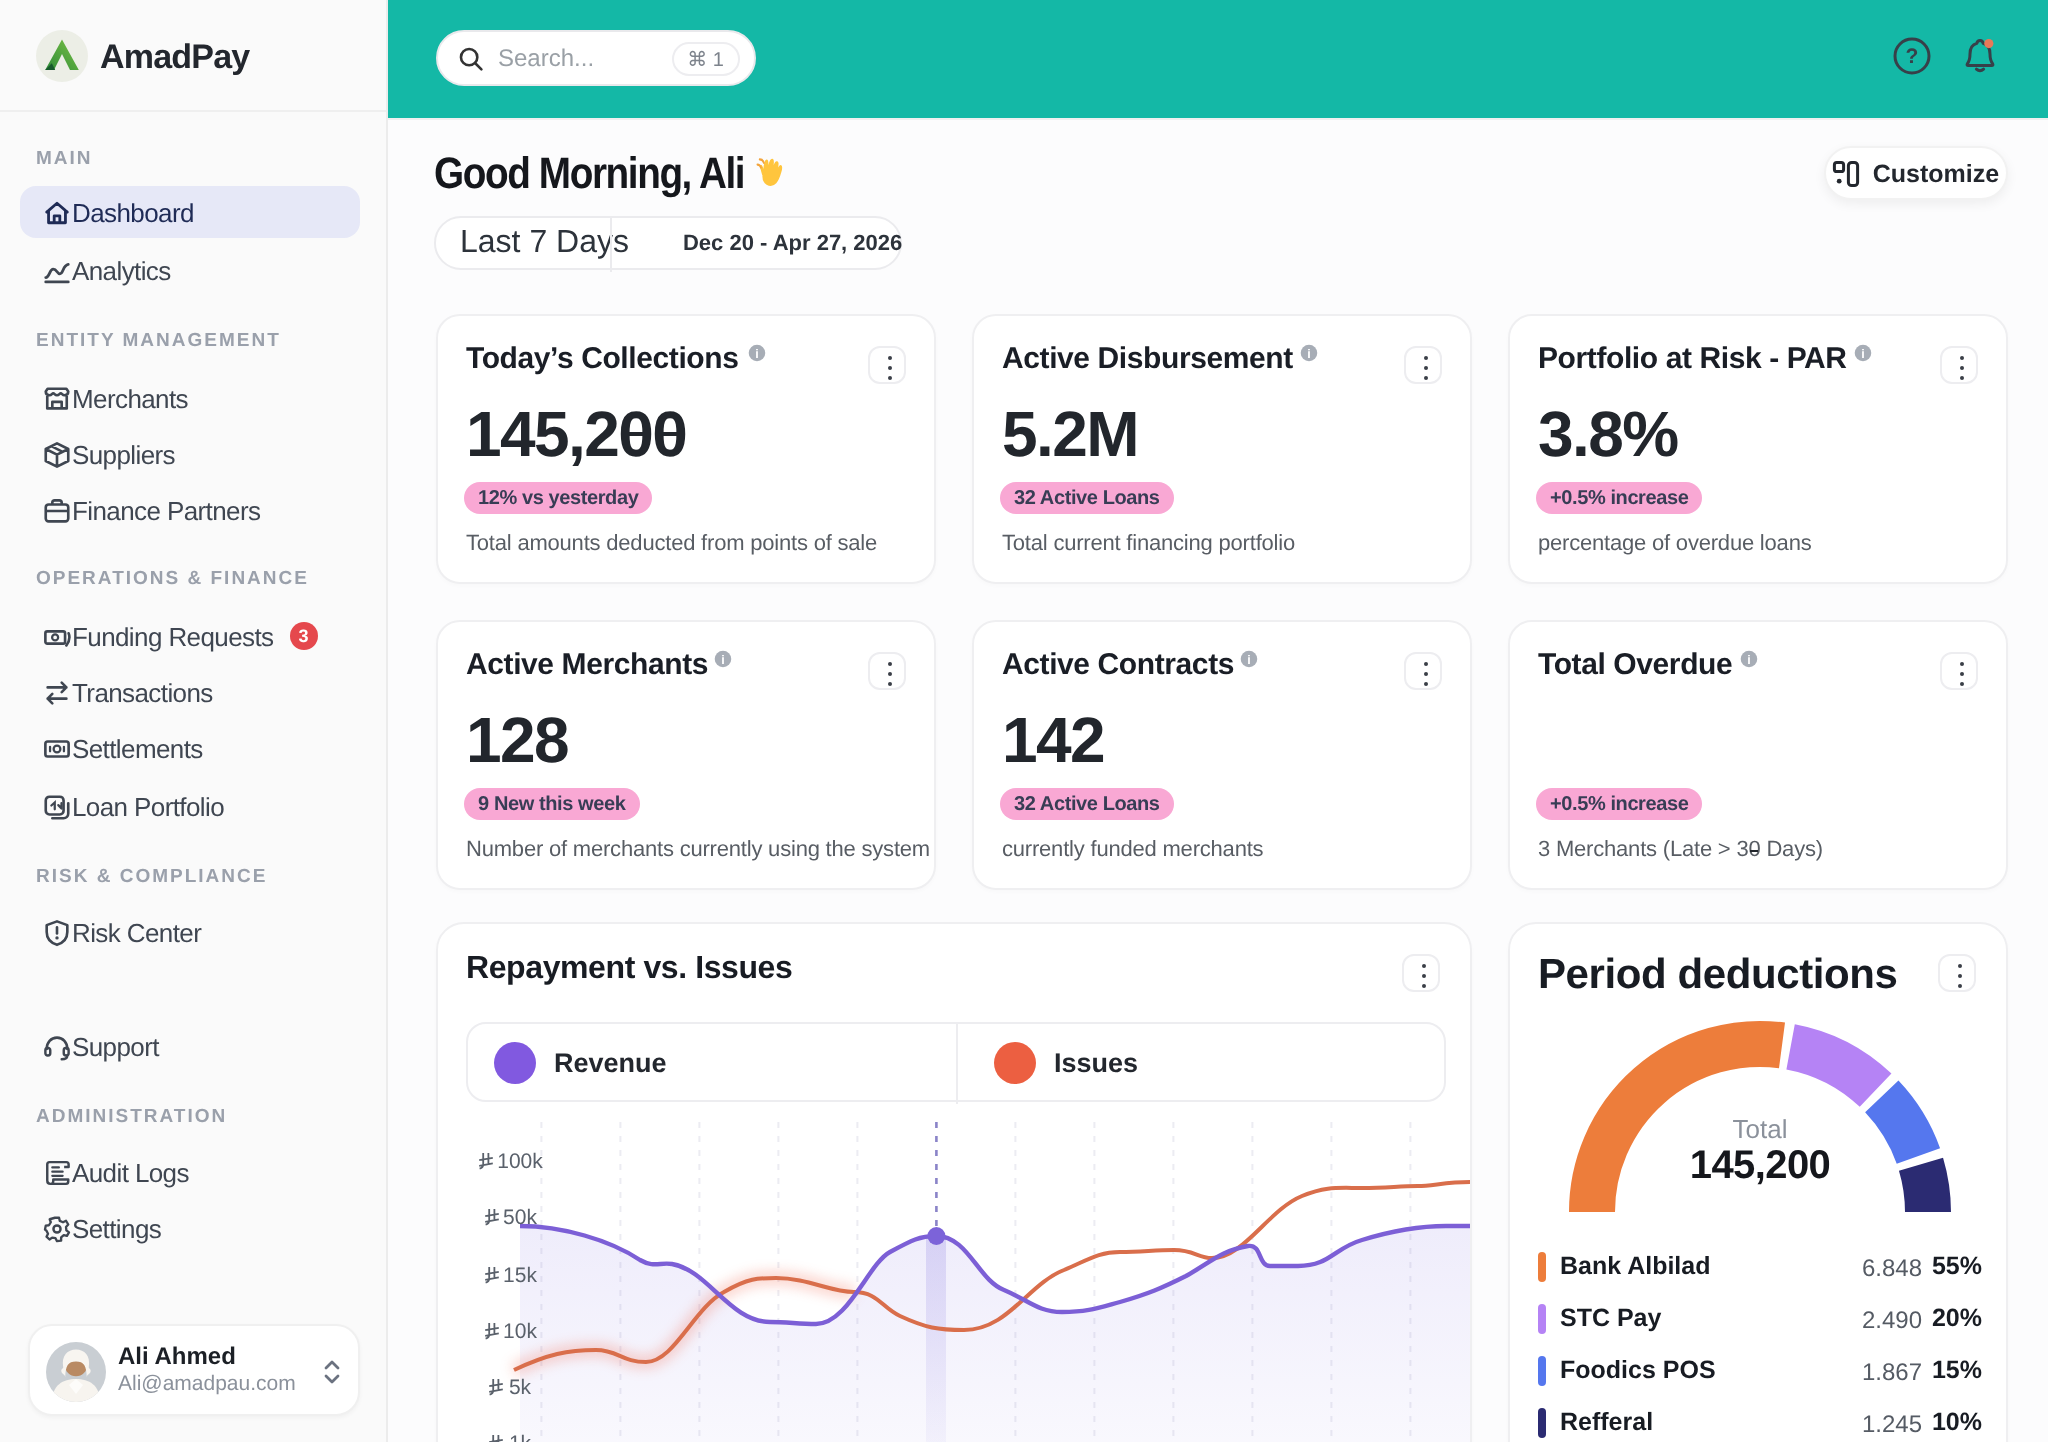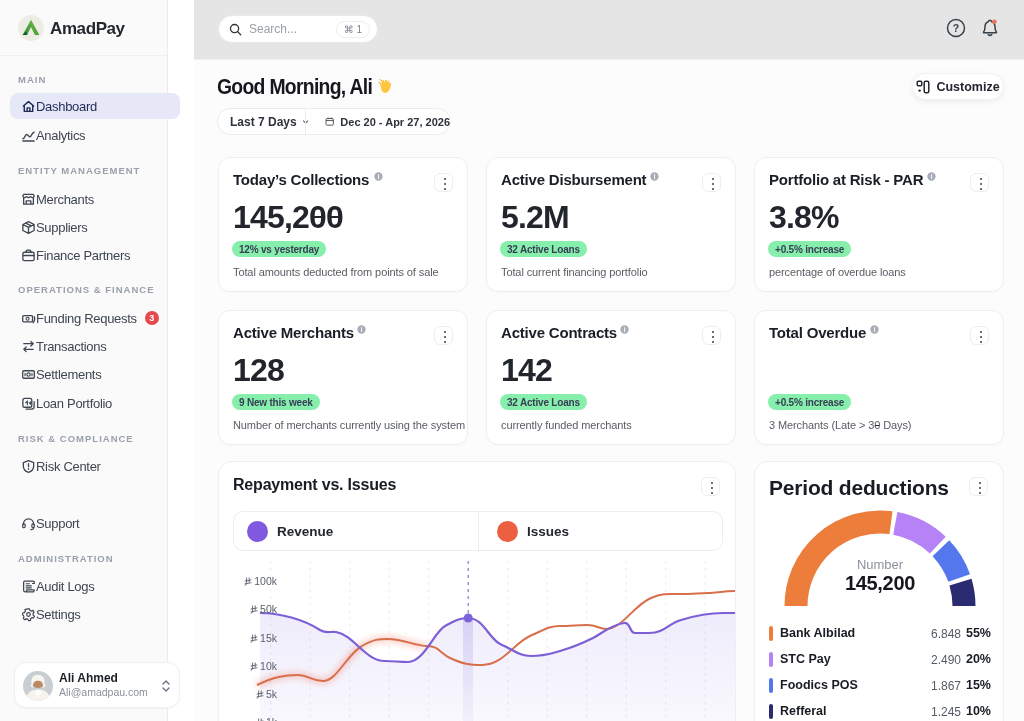--- a/index.html
+++ b/index.html
@@ -1,55 +1,55 @@
 <!DOCTYPE html>
 <html><head>
 <meta charset="utf-8">
 <style>
 *{margin:0;padding:0;box-sizing:border-box}
 html,body{width:1024px;height:721px;overflow:hidden;font-family:"Liberation Sans",sans-serif;background:#fff}
 .app{position:relative;width:1024px;height:721px}
 
-.side{position:absolute;left:0;top:0;width:168px;height:721px;background:#fafafa;border-right:1px solid #ececec}
+.side{position:absolute;left:0;top:0;width:194px;height:721px;background:#fafafa;border-right:1px solid #ececec}
 .side-head{position:absolute;left:0;top:0;width:100%;height:56px;border-bottom:1px solid #efefef}
 .logo{position:absolute;left:18px;top:15px;width:26px;height:26px}
 .brand{position:absolute;left:50px;top:19px;font-size:17px;font-weight:700;color:#23272e;letter-spacing:-0.4px}
 .sec{position:absolute;left:18px;font-size:9.5px;font-weight:700;color:#9aa0ab;letter-spacing:1px}
 .item{position:absolute;left:10px;width:170px;height:26px;display:flex;align-items:center}
 .item .ic{width:15px;height:15px;margin-left:11px;flex:0 0 15px}
 .item .lb{margin-left:0;font-size:13px;font-weight:400;color:#3f4651;letter-spacing:-0.3px;white-space:nowrap}
 .item.active{background:#e6e8f7;border-radius:8px}
 .item.active .lb{color:#1f2b56}
 .badge{min-width:14px;height:14px;border-radius:7px;background:#e5484d;color:#fff;font-size:9px;font-weight:700;display:flex;align-items:center;justify-content:center;margin-left:8px;padding:0 3px}
 .ucard{position:absolute;left:14px;top:662px;width:166px;height:46px;background:#fff;border:1px solid #f0f0f0;border-radius:12px;box-shadow:0 1px 2px rgba(0,0,0,0.04)}
 .uav{position:absolute;left:8px;top:8px;width:30px;height:30px;border-radius:50%;overflow:hidden}
 .uname{position:absolute;left:44px;top:8px;font-size:12px;font-weight:700;color:#1c2026}
 .umail{position:absolute;left:44px;top:23px;font-size:10.5px;color:#8b919b}
 .uchev{position:absolute;right:8px;top:15px}
 
 .main{position:absolute;left:194px;top:0;width:830px;height:721px;background:#fcfcfd}
-.topbar{position:absolute;left:0;top:0;width:830px;height:60px;background:#e5e5e5;border-bottom:1px solid #f0f0f0}
+.topbar{position:absolute;left:0;top:0;width:830px;height:60px;background:#14b8a6;border-bottom:1px solid #f0f0f0}
 .search{position:absolute;left:24px;top:15px;width:160px;height:28px;border:1px solid #e9e9ec;border-radius:14px;background:#fff;display:flex;align-items:center}
 .search .ph{font-size:12px;color:#9aa0a6;margin-left:7px}
 .kbd{position:absolute;right:7px;top:5px;height:17px;border:1px solid #ededf0;border-radius:9px;font-size:10px;color:#7d838c;display:flex;align-items:center;padding:0 7px}
 .hicon{position:absolute;top:17px;width:22px;height:22px}
 
 .h1{position:absolute;left:23px;top:74px;font-size:22px;font-weight:800;color:#15171c;letter-spacing:-0.8px;transform:scaleX(0.88);transform-origin:left center;white-space:nowrap}
 .customize{position:absolute;right:20px;top:73px;width:92px;height:27px;background:#fff;border:1px solid #f2f2f2;border-radius:14px;box-shadow:0 2px 6px rgba(0,0,0,0.06);display:flex;align-items:center;justify-content:center}
 .customize span{font-size:12.5px;font-weight:600;color:#23272e;margin-left:6px}
 .filters{position:absolute;left:23px;top:108px;width:234px;height:27px;border:1px solid #ebebee;border-radius:14px;background:#fff;display:flex;align-items:center;white-space:nowrap}
 .fdiv{width:1px;height:27px;background:#ebebee;position:absolute;left:87px;top:0}
 
 .card{position:absolute;background:#fff;border:1px solid #efeff1;border-radius:12px;box-shadow:0 1px 2px rgba(16,24,40,0.02)}
 .ctitle{position:absolute;left:14px;top:13px;font-size:15px;font-weight:700;color:#1a1e26;letter-spacing:-0.2px}
 .cinfo{position:absolute;width:9px;height:9px}
 .cmenu{position:absolute;right:14px;top:15px;width:19px;height:19px;border:1px solid #ededf0;border-radius:6px;background:#fff}
 .cmenu i{position:absolute;left:8.5px;width:2px;height:2px;border-radius:1px;background:#3a3f47}
 .cnum{position:absolute;left:14px;top:41px;font-size:32px;font-weight:700;color:#22262c;letter-spacing:-0.8px}
-.cbadge{position:absolute;left:13px;top:83px;height:16px;background:#86efac;border-radius:8px;font-size:10px;font-weight:700;color:#383d55;display:inline-flex;align-items:center;padding:0 7px;letter-spacing:-0.2px;white-space:nowrap}
+.cbadge{position:absolute;left:13px;top:83px;height:16px;background:#f9a8d4;border-radius:8px;font-size:10px;font-weight:700;color:#383d55;display:inline-flex;align-items:center;padding:0 7px;letter-spacing:-0.2px;white-space:nowrap}
 .csub{position:absolute;left:14px;top:108px;font-size:11px;color:#585d64;letter-spacing:-0.1px;white-space:nowrap}
 .z{position:relative;display:inline-block}
 .z::after{content:'';position:absolute;left:21%;right:21%;top:46%;height:2.4px;background:#22262c}
 .zs::after{height:1.5px}
 </style>
 </head>
 <body>
 <div class="app">
 <div class="main">
   <div class="topbar">
@@ -81,21 +81,21 @@
         </svg></div>
   <div class="customize">
     <svg width="14" height="14" viewBox="0 0 14 14">
           <rect x="1.2" y="1.2" width="4.6" height="4.6" rx="1.2" fill="none" stroke="#23272e" stroke-width="1.5"></rect>
           <rect x="8.2" y="1.2" width="4.6" height="11.6" rx="1.6" fill="none" stroke="#23272e" stroke-width="1.5"></rect>
           <rect x="2.4" y="9.4" width="2.4" height="2.4" rx="1.2" fill="#23272e"></rect>
         </svg>
     <span>Customize</span>
   </div>
   <div class="filters">
-    <span style="font-size:12px;font-weight:700;color:#2d333b;margin-left:12px">Last 7 Days</span>
+    <span style="font-size:16px;font-weight:400;color:#2d333b;margin-left:12px">Last 7 Days</span>
     <svg width="10" height="10" viewBox="0 0 10 10" style="margin-left:5px">
           <path d="M2 3.5 L5 6.5 L8 3.5" fill="none" stroke="#555" stroke-width="1.4" stroke-linecap="round" stroke-linejoin="round"></path>
         </svg>
     <div class="fdiv"></div>
     <svg width="13" height="13" viewBox="0 0 14 14" style="margin-left:16px">
           <rect x="1.5" y="2.5" width="11" height="10" rx="2" fill="none" stroke="#444" stroke-width="1.3"></rect>
           <path d="M1.5 5.6 H12.5 M4.5 1.2 V3.6 M9.5 1.2 V3.6" stroke="#444" stroke-width="1.3"></path>
         </svg>
     <span style="font-size:11px;font-weight:600;color:#2d333b;margin-left:6px">Dec 20 - Apr 27, 2026</span>
   </div>
@@ -275,21 +275,21 @@
           <i style="top:13.5px"></i>
         </div>
     <svg width="250" height="170" viewBox="0 0 250 170" style="position:absolute;left:0;top:0">
       <g transform="translate(0,0)">
         <path d="M 41.0 144.0 A 84 84 0 0 1 136.0 60.7" stroke="#ED7D3B" stroke-width="23" fill="none"></path>
         <path d="M 140.3 61.4 A 84 84 0 0 1 182.8 83.1" stroke="#B583F5" stroke-width="23" fill="none"></path>
         <path d="M 185.9 86.2 A 84 84 0 0 1 204.2 116.0" stroke="#5577EE" stroke-width="23" fill="none"></path>
         <path d="M 205.5 120.1 A 84 84 0 0 1 209.0 144.0" stroke="#2B2B72" stroke-width="23" fill="none"></path>
       </g>
     </svg>
-    <div style="position:absolute;left:0;top:95px;width:250px;text-align:center;font-size:13px;color:#8b919b">Number</div>
+    <div style="position:absolute;left:0;top:95px;width:250px;text-align:center;font-size:13px;color:#8b919b">Total</div>
     <div style="position:absolute;left:0;top:110px;width:250px;text-align:center;font-size:20px;font-weight:800;color:#15171c;letter-spacing:-0.3px">145,200</div>
     <div class="prow" style="top:163px">
           <span class="pbar" style="background:#ED7D3B"></span>
           <span class="pname">Bank Albilad</span>
           <span class="pval">6.848</span>
           <span class="ppct">55%</span>
         </div>
     <div class="prow" style="top:189px">
           <span class="pbar" style="background:#B583F5"></span>
           <span class="pname">STC Pay</span>
@@ -437,20 +437,20 @@
     </div>
     <div class="uname">Ali Ahmed</div>
     <div class="umail">Ali@amadpau.com</div>
     <svg class="uchev" width="10" height="16" viewBox="0 0 10 16">
           <path d="M2 6 L5 3 L8 6 M2 10 L5 13 L8 10" fill="none" stroke="#6b7280" stroke-width="1.4" stroke-linecap="round" stroke-linejoin="round"></path>
         </svg>
   </div>
 </div>
 </div>
 <style>
-.ylab{position:absolute;left:14px;width:44px;font-size:10.5px;color:#5a616b;text-align:right}
+.ylab{position:absolute;left:14px;width:44px;font-size:10.5px;color:#5a616b;text-align:center}
 .ylab svg{margin-right:2px;vertical-align:-1px}
 .prow{position:absolute;left:14px;width:222px;height:18px}
 .pbar{position:absolute;left:0;top:1px;width:3.5px;height:15px;border-radius:2px}
 .pname{position:absolute;left:11px;top:1px;font-size:12.5px;font-weight:700;color:#181c23}
 .pval{position:absolute;right:30px;top:2px;font-size:12px;color:#555b64}
 .ppct{position:absolute;right:0;top:1px;font-size:12.5px;font-weight:700;color:#181c23}
 </style>
 
 </body></html>

